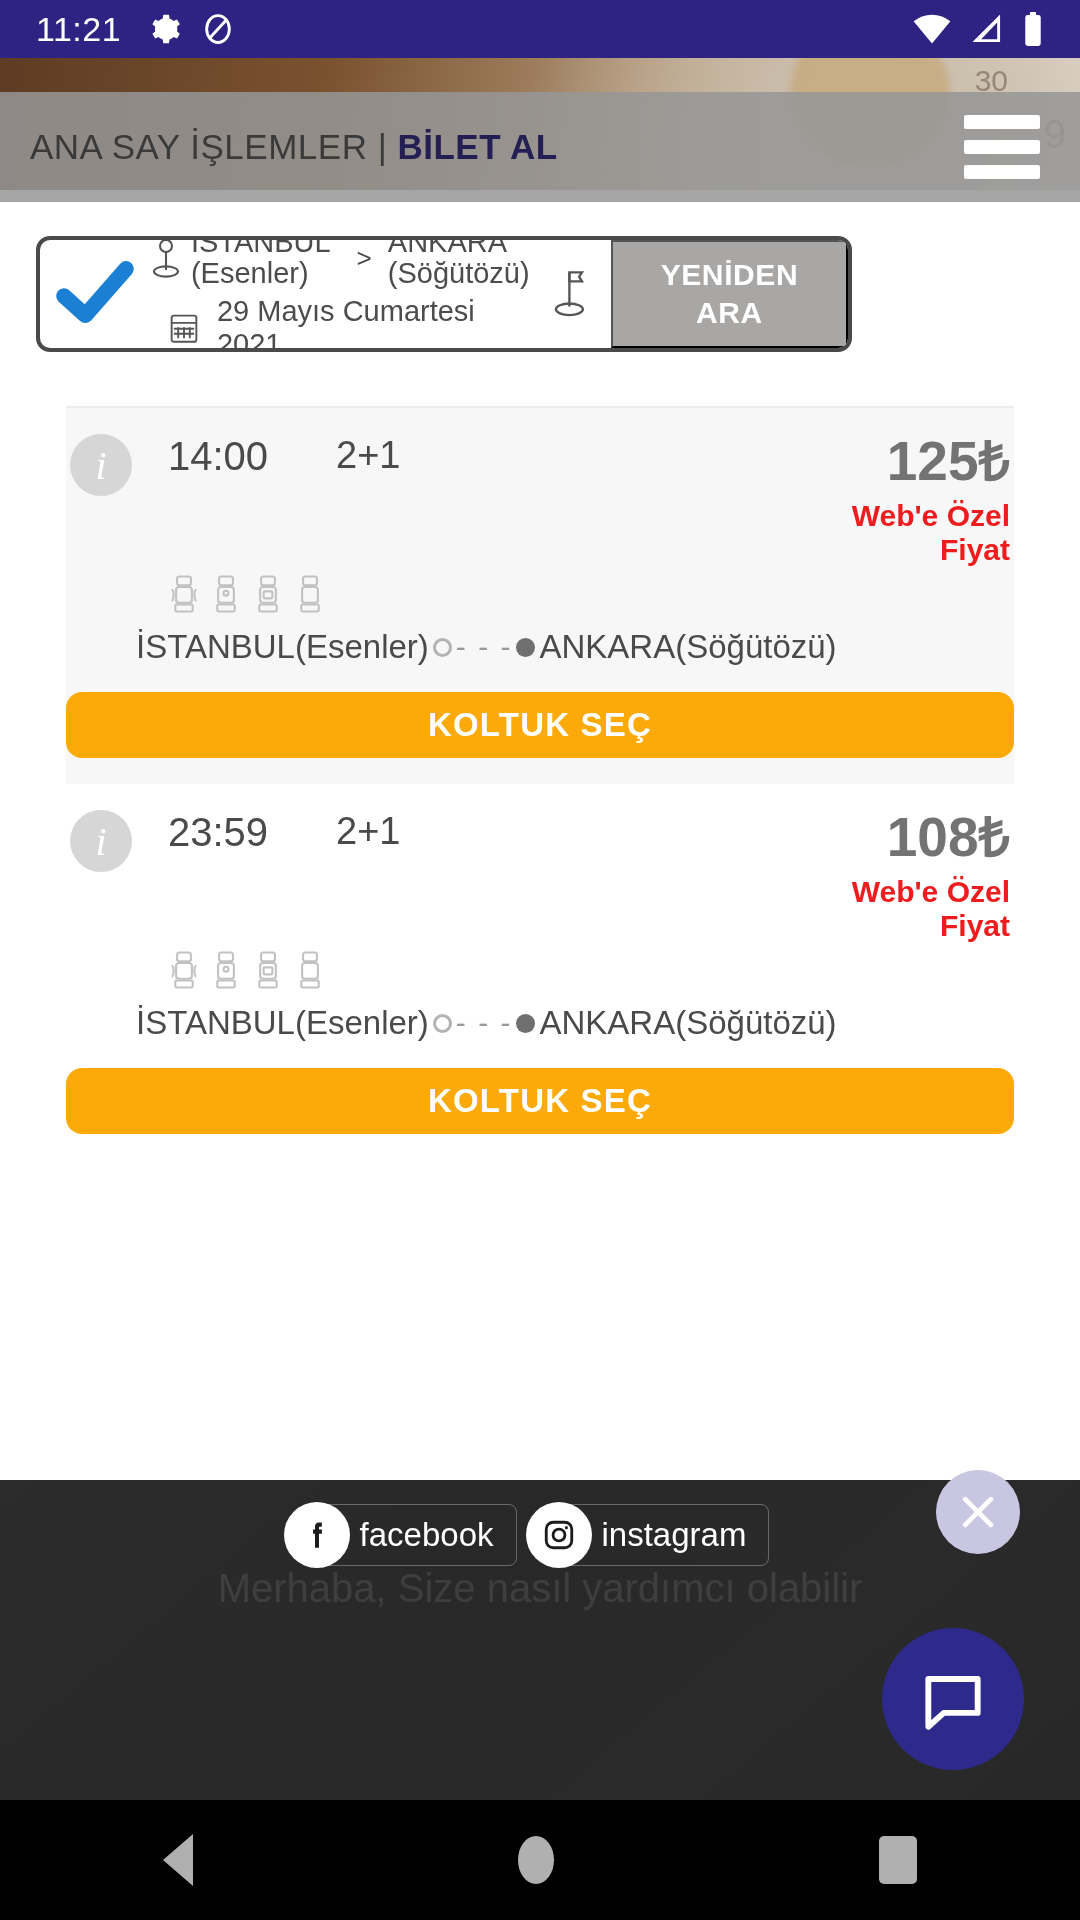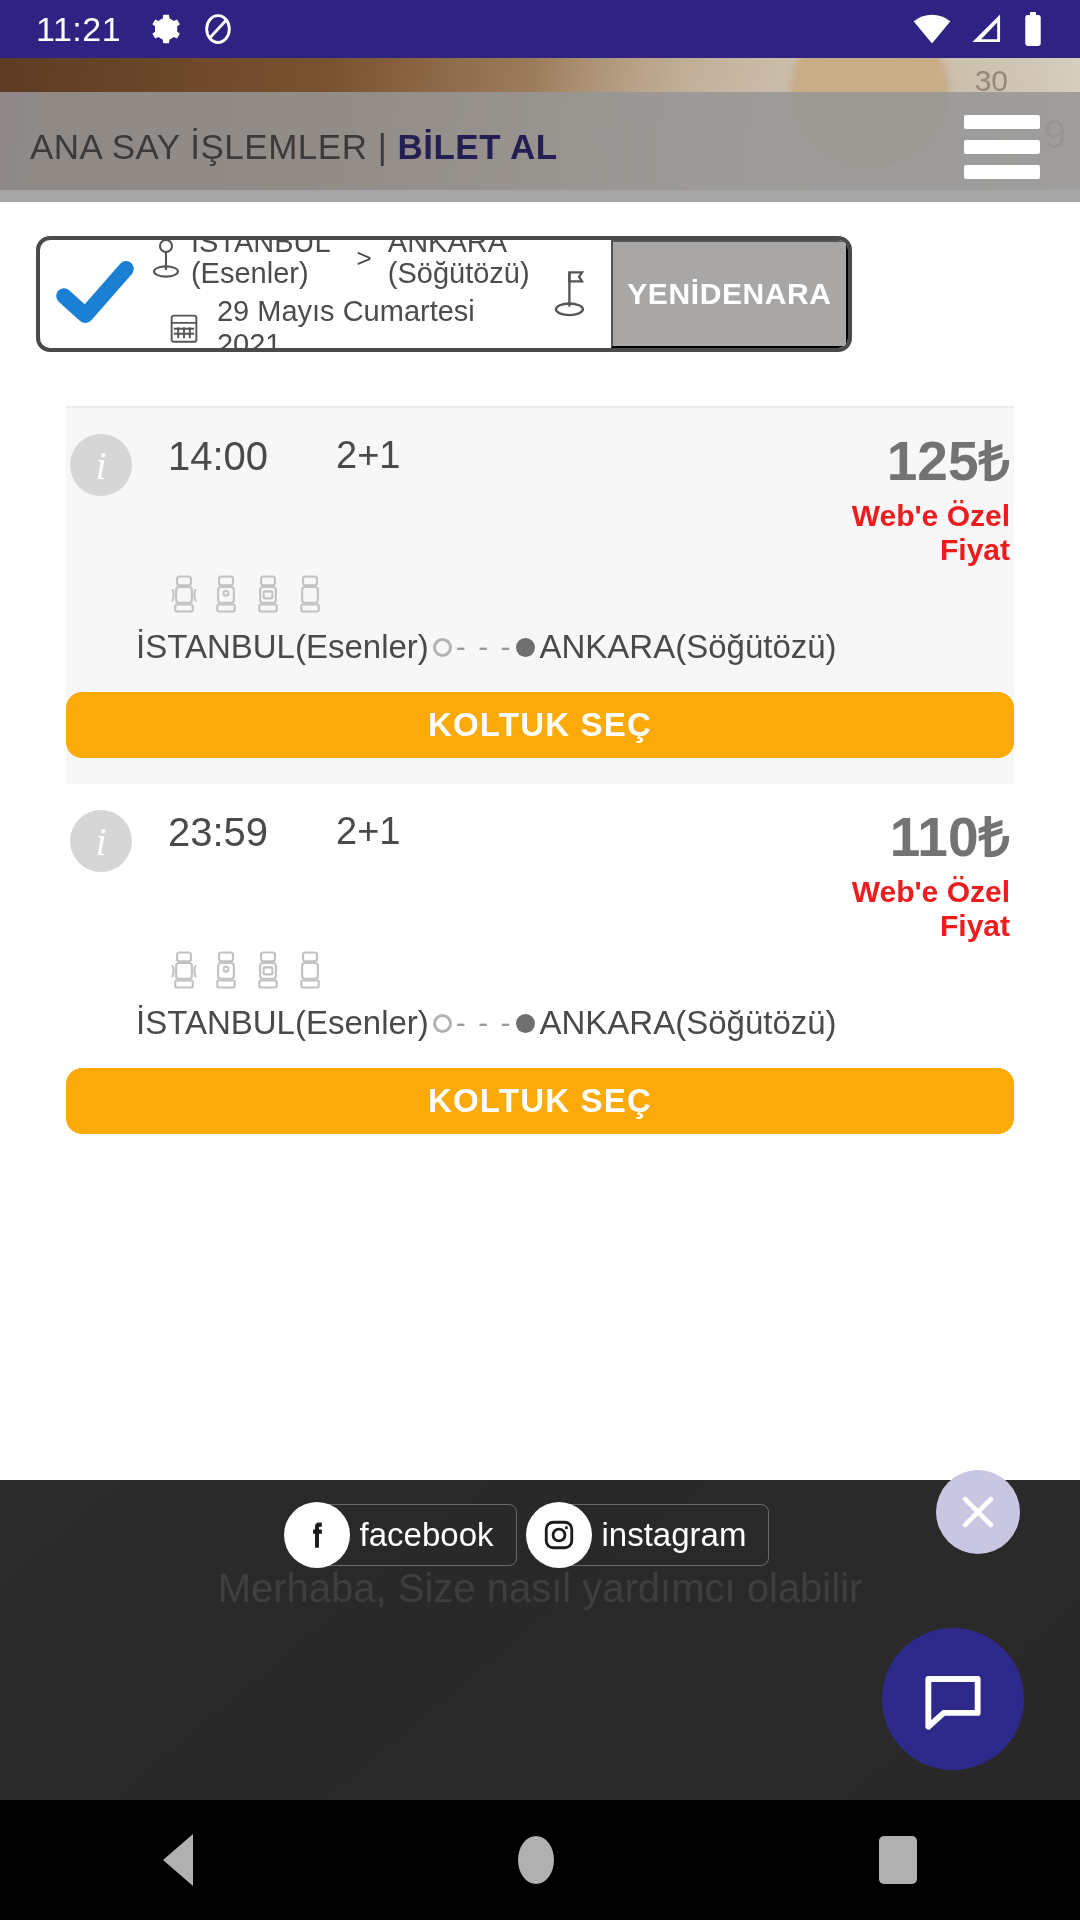--- a/index.html
+++ b/index.html
@@ -73,21 +73,21 @@
   .summary-info { flex: 1; display: flex; flex-direction: column; justify-content: center; padding-right: 6px; }
   .route-row { display: flex; align-items: center; font-size: 29px; color: #4c4c4c; }
   .route-city { line-height: 1.08; margin-left: 10px; }
   .route-city .sub { display: block; }
   .arrow-gt { font-size: 26px; color: #4c4c4c; margin: 0 6px 0 26px; }
   .date-row { display: flex; align-items: center; font-size: 29px; color: #4c4c4c; margin-top: 6px; }
   .date-row span { margin-left: 18px; }
   .flagbox { display: flex; align-items: center; justify-content: center; width: 80px; }
   .research-btn {
     width: 252px; background: #a9a7a5; color: #fff; font-weight: bold;
-    font-size: 30px; letter-spacing: 0.6px; display: flex; flex-direction: row;
+    font-size: 30px; letter-spacing: 0.6px; display: flex; flex-direction: column;
     align-items: center; justify-content: center; line-height: 1.28; text-align: center;
   }
 
   
   .trips { position: absolute; top: 406px; left: 66px; width: 948px; }
   .trip-card { position: relative; padding: 26px 0 26px 0; }
   .trip-card.highlight { background: #f7f7f7; border-top: 2px solid #ececec; }
   .trip-top { display: flex; align-items: flex-start; }
   .info-icon {
     width: 62px; height: 62px; border-radius: 50%; background: #d6d6d6;
@@ -331,21 +331,21 @@
       </div>
       <button class="seat-btn">KOLTUK SEÇ</button>
     </div>
 
     <div class="trip-card">
       <div class="trip-top">
         <div class="info-icon">i</div>
         <div class="trip-time">23:59</div>
         <div class="trip-seat">2+1</div>
         <div class="trip-price-wrap">
-          <div class="trip-price">110₺</div>
+          <div class="trip-price">108₺</div>
           <div class="trip-promo">Web'e Özel Fiyat</div>
         </div>
       </div>
       <div class="amenities">
         <span>
           <svg class="svgicon" width="28" height="40" viewBox="0 0 16 22" fill="none" stroke="#c2c2c2" stroke-width="1.2">
             <rect x="4" y="1" width="8" height="5" rx="1.4"></rect>
               <rect x="3.5" y="7" width="9" height="9" rx="1.6"></rect>
               <rect x="3" y="17" width="10" height="4" rx="1"></rect>
             <path d="M1 9c1.4-1.4 1.4 5 0 6M15 9c-1.4-1.4-1.4 5 0 6"></path>

